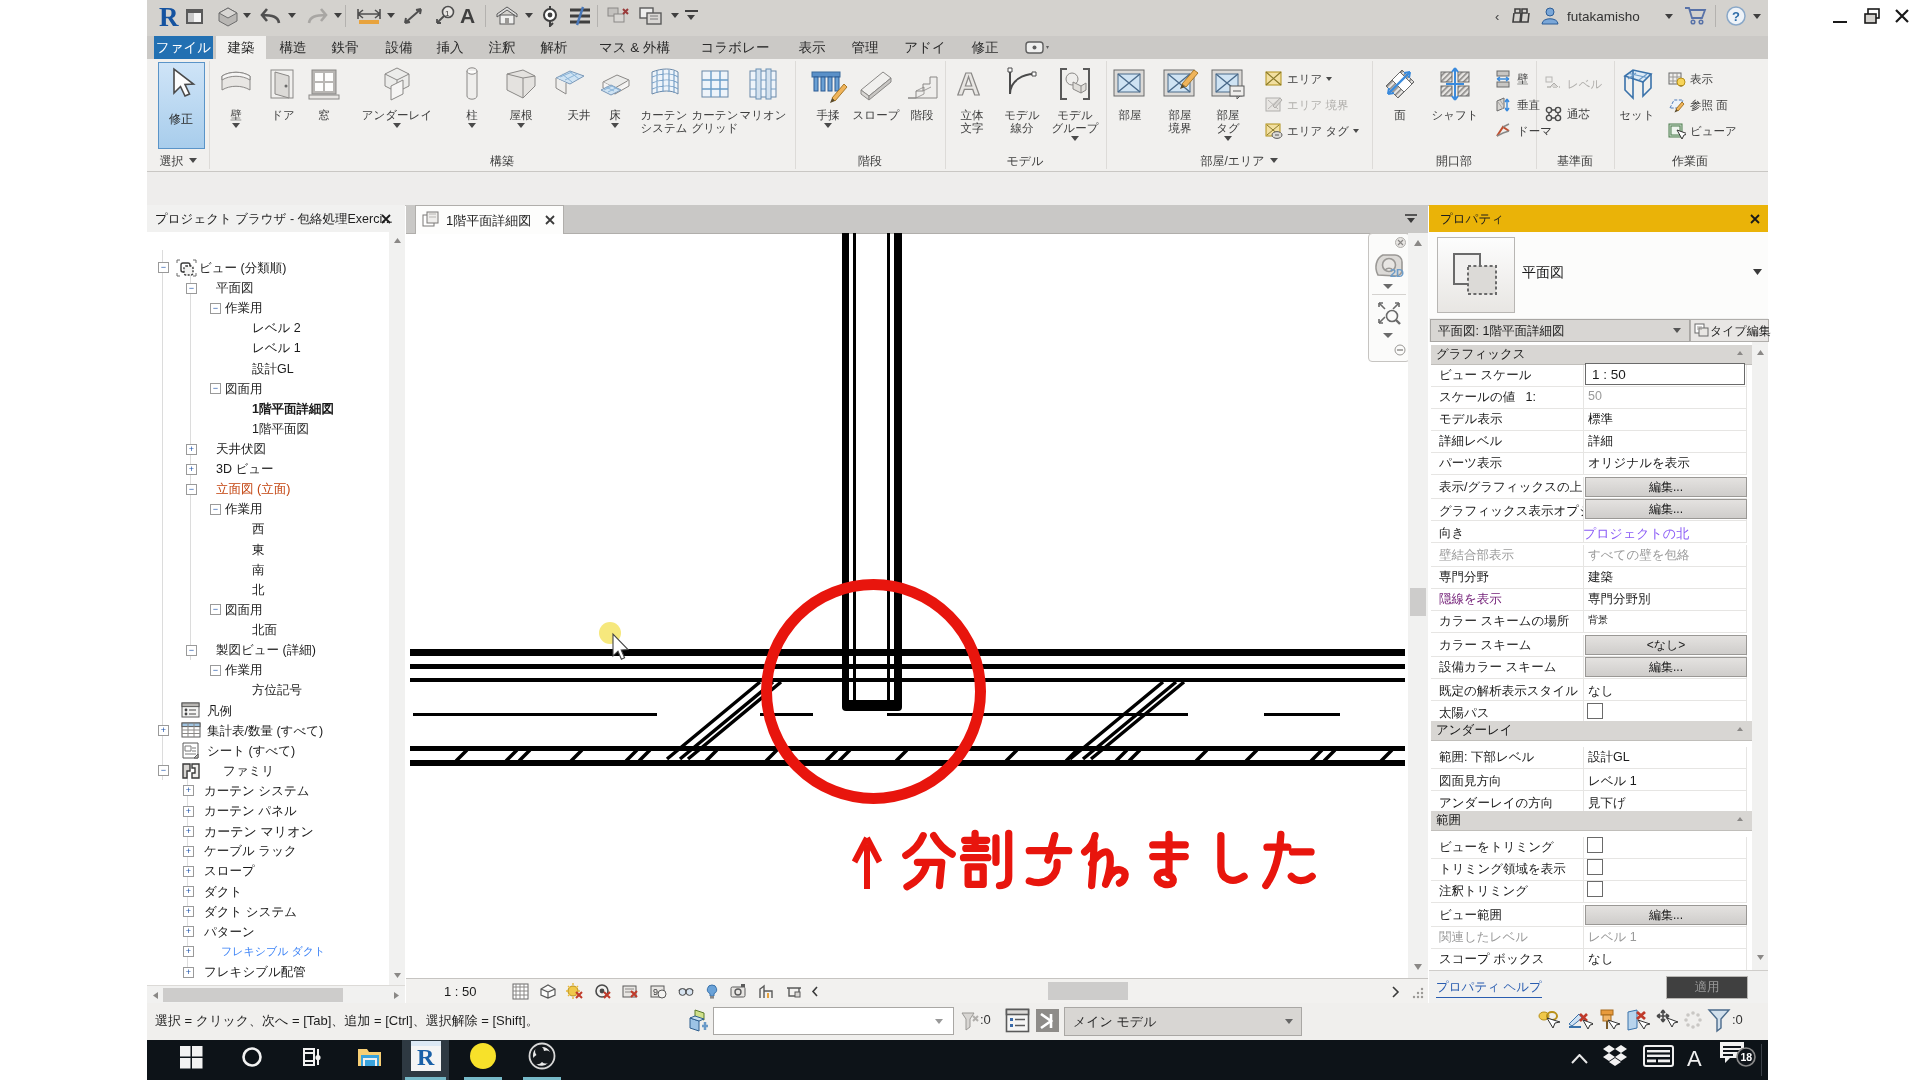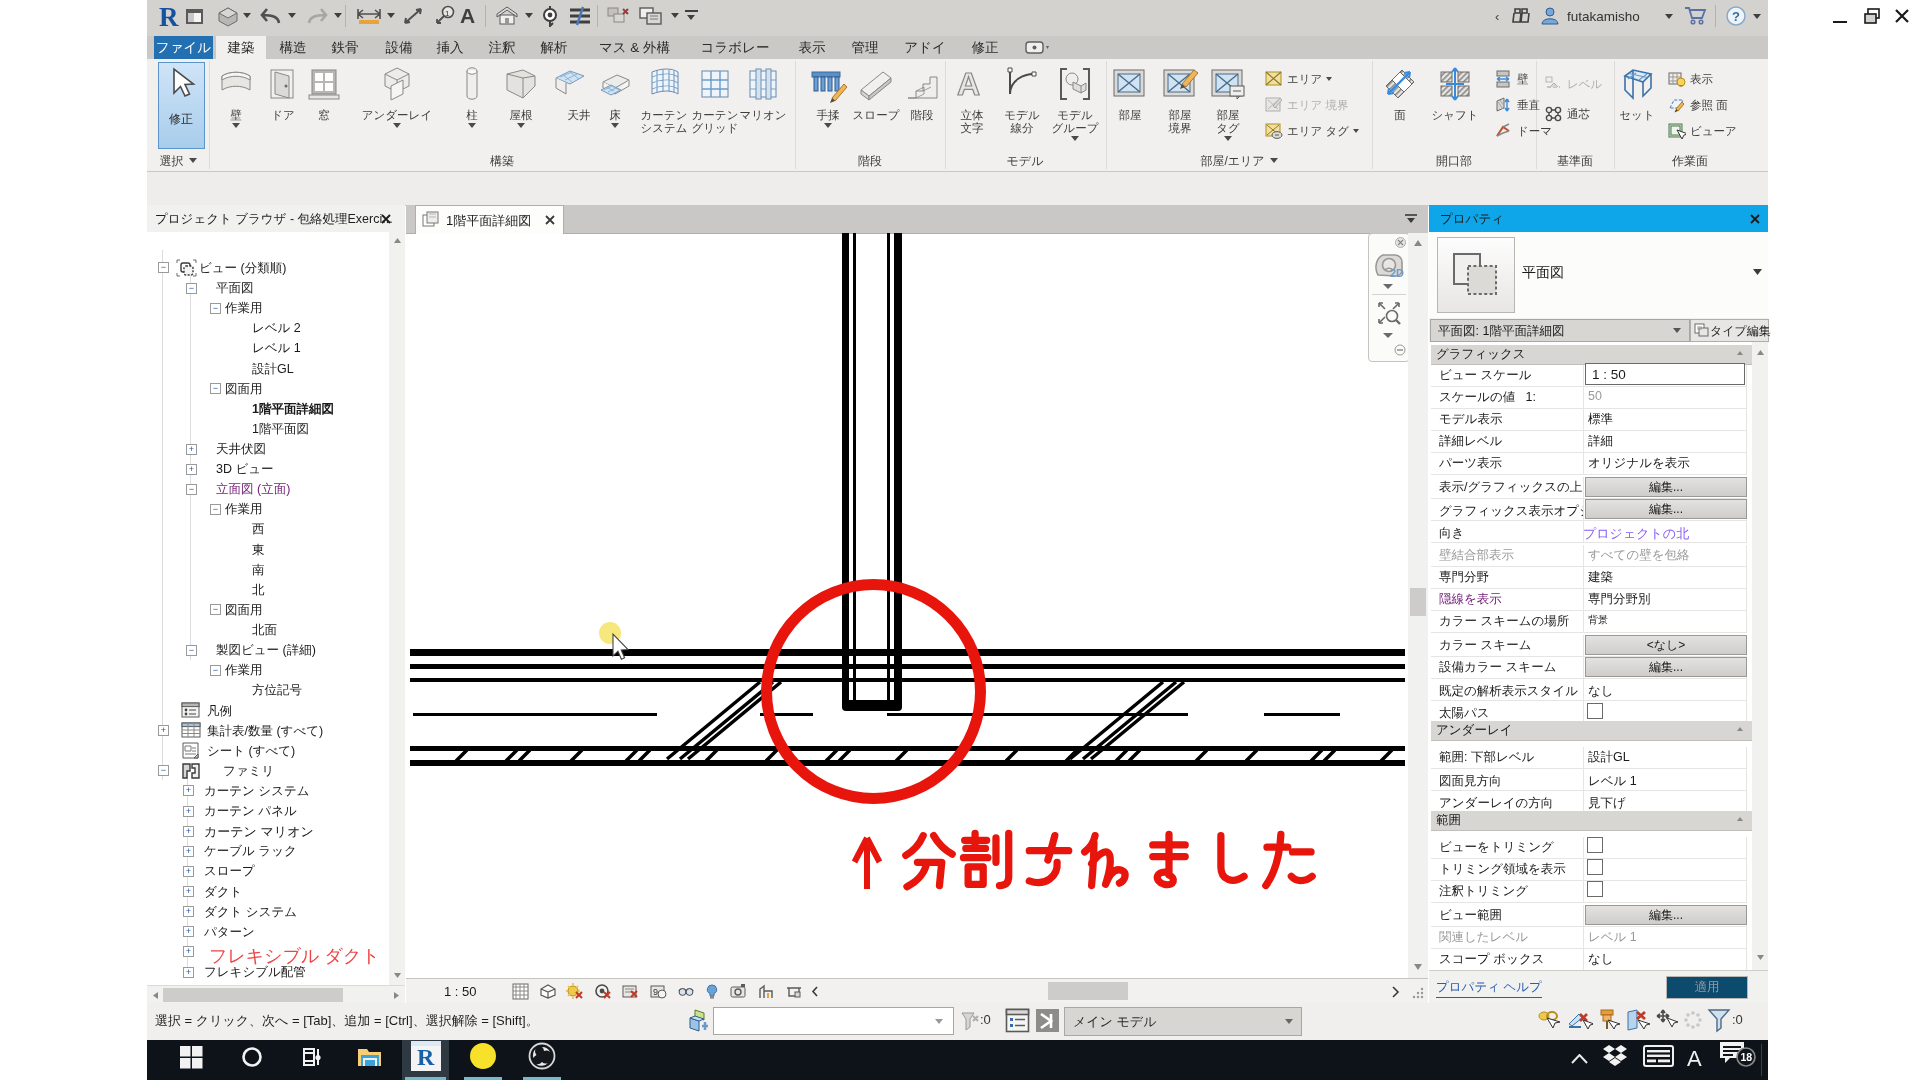--- a/index.html
+++ b/index.html
@@ -445,21 +445,21 @@
       <div class="a tofu" style="left:105px;top:129px;font-size:12.5px;color:#1a1a1a;white-space:nowrap">設計GL</div>
       <div class="tbox" style="left:63px;top:151px">−</div>
       <div class="a tofu" style="left:78px;top:149px;font-size:12.5px;color:#1a1a1a;white-space:nowrap">図面用</div>
       <div class="a tofu" style="left:105px;top:169px;font-weight:bold;font-size:12.5px;color:#1a1a1a;white-space:nowrap">1階平面詳細図</div>
       <div class="a tofu" style="left:105px;top:189px;font-size:12.5px;color:#1a1a1a;white-space:nowrap">1階平面図</div>
       <div class="tbox" style="left:39px;top:212px">+</div>
       <div class="a tofu" style="left:69px;top:209px;font-size:12.5px;color:#1a1a1a;white-space:nowrap">天井伏図</div>
       <div class="tbox" style="left:39px;top:232px">+</div>
       <div class="a tofu" style="left:69px;top:229px;font-size:12.5px;color:#1a1a1a;white-space:nowrap">3D ビュー</div>
       <div class="tbox" style="left:39px;top:252px">−</div>
-      <div class="a tofu" style="left:69px;top:249px;font-size:12.5px;color:#701a75;white-space:nowrap">立面図 (立面)</div>
+      <div class="a tofu" style="left:69px;top:249px;font-size:12.5px;color:#c2410c;white-space:nowrap">立面図 (立面)</div>
       <div class="tbox" style="left:63px;top:272px">−</div>
       <div class="a tofu" style="left:78px;top:269px;font-size:12.5px;color:#1a1a1a;white-space:nowrap">作業用</div>
       <div class="a tofu" style="left:105px;top:289px;font-size:12.5px;color:#1a1a1a;white-space:nowrap">西</div>
       <div class="a tofu" style="left:105px;top:310px;font-size:12.5px;color:#1a1a1a;white-space:nowrap">東</div>
       <div class="a tofu" style="left:105px;top:330px;font-size:12.5px;color:#1a1a1a;white-space:nowrap">南</div>
       <div class="a tofu" style="left:105px;top:350px;font-size:12.5px;color:#1a1a1a;white-space:nowrap">北</div>
       <div class="tbox" style="left:63px;top:372px">−</div>
       <div class="a tofu" style="left:78px;top:370px;font-size:12.5px;color:#1a1a1a;white-space:nowrap">図面用</div>
       <div class="a tofu" style="left:105px;top:390px;font-size:12.5px;color:#1a1a1a;white-space:nowrap">北面</div>
       <div class="tbox" style="left:39px;top:413px">−</div>
@@ -504,21 +504,21 @@
       <div class="a tofu" style="left:57px;top:611px;font-size:12.5px;color:#1a1a1a;white-space:nowrap">ケーブル ラック</div>
       <div class="tbox" style="left:36px;top:634px">+</div>
       <div class="a tofu" style="left:57px;top:631px;font-size:12.5px;color:#1a1a1a;white-space:nowrap">スロープ</div>
       <div class="tbox" style="left:36px;top:654px">+</div>
       <div class="a tofu" style="left:57px;top:652px;font-size:12.5px;color:#1a1a1a;white-space:nowrap">ダクト</div>
       <div class="tbox" style="left:36px;top:674px">+</div>
       <div class="a tofu" style="left:57px;top:672px;font-size:12.5px;color:#1a1a1a;white-space:nowrap">ダクト システム</div>
       <div class="tbox" style="left:36px;top:694px">+</div>
       <div class="a tofu" style="left:57px;top:692px;font-size:12.5px;color:#1a1a1a;white-space:nowrap">パターン</div>
       <div class="tbox" style="left:36px;top:714px">+</div>
-      <div class="a tofu" style="left:62px;top:712px;font-size:18px;color:#ef4444;white-space:nowrap">フレキシブル ダクト</div>
+      <div class="a tofu" style="left:74px;top:712px;font-size:11px;color:#3b82f6;white-space:nowrap">フレキシブル ダクト</div>
       <div class="tbox" style="left:36px;top:735px">+</div>
       <div class="a tofu" style="left:57px;top:732px;font-size:12.5px;color:#1a1a1a;white-space:nowrap">フレキシブル配管</div>
 
       <div class="a tofu" style="left:57px;top:752px;font-size:12.5px;color:#1a1a1a;white-space:nowrap">プロファイル</div>
     </div>
     <div class="a" style="left:242px;top:27px;width:16px;height:753px;background:#f1f1f0">
       <svg class="a" style="left:4px;top:5px" width="9" height="7" viewBox="0 0 9 7">
           <path d="M1 6 L4.5 1 L8 6 Z" fill="#8a8886"></path>
         </svg>
       <svg class="a" style="left:4px;top:740px" width="9" height="7" viewBox="0 0 9 7">
@@ -716,21 +716,21 @@
             <circle cx="6" cy="6" r="1.2"></circle>
             <circle cx="10" cy="6" r="1.2"></circle>
             <circle cx="2" cy="10" r="1.2"></circle>
             <circle cx="6" cy="10" r="1.2"></circle>
             <circle cx="10" cy="10" r="1.2"></circle>
           </g>
         </svg>
     </div>
   </div>
   <div class="a" id="props">
-    <div class="a" style="left:0;top:0;width:339px;height:27px;background:#0ea5e9;border-bottom:1px solid #cfcdca">
+    <div class="a" style="left:0;top:0;width:339px;height:27px;background:#eab308;border-bottom:1px solid #cfcdca">
       <span class="a tofu" style="left:11px;top:6px;font-size:12.5px;color:#1e1e1e">プロパティ</span>
       <svg class="a" style="left:320px;top:8px" width="12" height="12" viewBox="0 0 12 12">
           <path d="M2 2 L10 10 M10 2 L2 10" stroke="#1a1a1a" stroke-width="1.8"></path>
         </svg>
     </div>
     <div class="a" style="left:0;top:27px;width:339px;height:86px;background:#fcfcfb;border-bottom:1px solid #cfcdca">
       <div class="a" style="left:8px;top:5px;width:76px;height:74px;background:linear-gradient(#fdfdfd,#e8e6e3);border:1px solid #b8b6b3">
         <svg class="a" style="left:14px;top:14px" width="48" height="46" viewBox="0 0 48 46">
             <rect x="2" y="2" width="26" height="30" fill="linear-gradient(#fff,#ccc)" fill-opacity="1" style="fill:#f0efee" stroke="#6a6a6a" stroke-width="2"></rect>
             <rect x="16" y="14" width="28" height="28" style="fill:#dcdad7" stroke="#6a6a6a" stroke-width="2" stroke-dasharray="3 2.4"></rect>
@@ -839,21 +839,21 @@
     <div class="a" style="left:323px;top:137px;width:16px;height:628px;background:#f1f1f0">
       <svg class="a" style="left:4px;top:7px" width="9" height="7" viewBox="0 0 9 7">
           <path d="M1 6 L4.5 1 L8 6 Z" fill="#8a8886"></path>
         </svg>
       <svg class="a" style="left:4px;top:612px" width="9" height="7" viewBox="0 0 9 7">
           <path d="M1 1 L4.5 6 L8 1 Z" fill="#8a8886"></path>
         </svg>
     </div>
     <div class="a" style="left:0;top:765px;width:339px;height:33px;background:#f1f1f0;border-top:1px solid #cfcdca">
       <span class="a tofu" style="left:7px;top:8px;font-size:12.5px;color:#2a5db0;border-bottom:1px solid #2a5db0;padding-bottom:1px">プロパティ ヘルプ</span>
-      <div class="a tofu" style="left:237px;top:5px;width:80px;height:21px;background:#0c4a6e;border:1px solid #b8b6b3;text-align:center;line-height:21px;font-size:12.5px;color:#9a9a9a">適用</div>
+      <div class="a tofu" style="left:237px;top:5px;width:80px;height:21px;background:#404040;border:1px solid #b8b6b3;text-align:center;line-height:21px;font-size:12.5px;color:#9a9a9a">適用</div>
     </div>
   </div>
   <div class="a" id="statusbar">
     <div class="a" style="left:8px;top:9px;font-size:13px;color:#1c1c1c;white-space:nowrap"><span class="tofu">選択</span> = <span class="tofu">クリック、次へ</span> = [Tab]<span class="tofu">、追加</span> = [Ctrl]<span class="tofu">、選択解除</span> = [Shift]<span class="tofu">。</span></div>
     <div class="a" style="left:541px;top:5px"><svg width="24" height="26" viewBox="0 0 24 26">
           <polygon points="7,2 16,5 16,12 7,9" fill="#cfe08a" stroke="#5a7a2a"></polygon>
           <polygon points="2,10 11,13 11,23 2,20" fill="#9cc3e5" stroke="#2e5e8e"></polygon>
           <polygon points="2,10 11,13 16,11 7,8" fill="#c8dff0" stroke="#2e5e8e"></polygon>
           <path d="M17 14 v8 M14 18 h6" stroke="#6a9ac8" stroke-width="2.5"></path>
         </svg></div>

